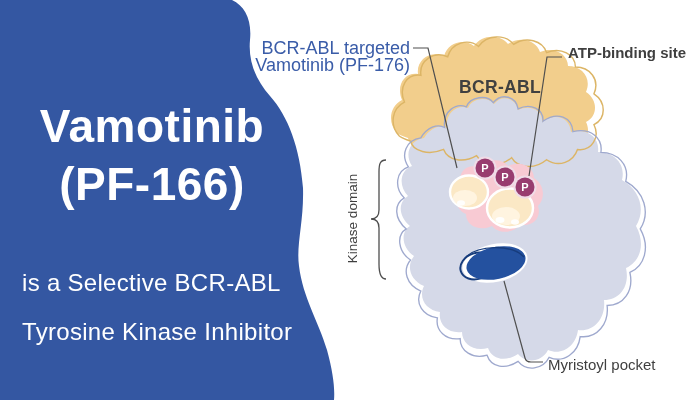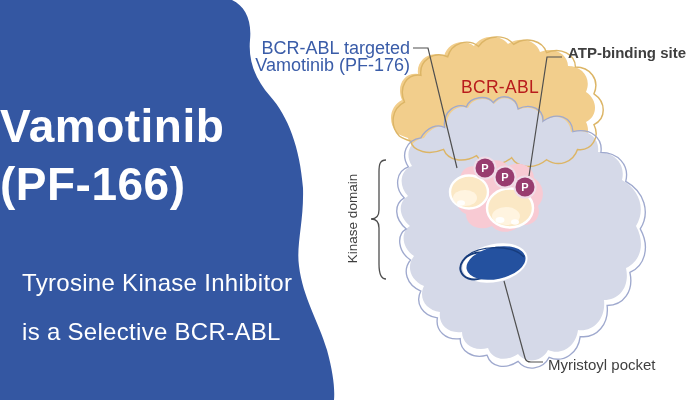--- a/index.html
+++ b/index.html
@@ -4,25 +4,25 @@
 <style>
   html,body{margin:0;padding:0;background:#fff;}
   .stage{position:relative;width:700px;height:400px;background:#fff;overflow:hidden;
          font-family:"Liberation Sans", sans-serif;}
   .stage svg{position:absolute;left:0;top:0;}
   .lbl{position:absolute;color:#3F3F3F;}
   .lbl-targeted{left:250px;top:40px;width:160px;text-align:right;font-size:18px;
                 line-height:17px;color:#3A5CA8;font-weight:500;}
   .lbl-atp{left:568px;top:44px;font-size:15px;font-weight:bold;}
   .lbl-protein{left:452px;top:77px;width:96px;text-align:center;font-size:17.5px;
-               font-weight:400;letter-spacing:.3px;color:#b91c1c;}
+               font-weight:700;letter-spacing:.3px;color:#404040;}
   .lbl-kinase{left:291px;top:211px;width:122px;text-align:center;font-size:13.5px;
               transform:rotate(-90deg);}
   .lbl-myristoyl{left:548px;top:356px;font-size:15px;text-align:center;}
-  .panel-title{position:absolute;left:0;top:97px;width:304px;
+  .panel-title{position:absolute;left:0;top:97px;width:304px;text-align:center;
                color:#fff;font-size:46px;line-height:58px;font-weight:bold;letter-spacing:.5px;}
   .panel-sub{position:absolute;left:22px;top:258px;color:#fff;font-size:24px;
              line-height:49px;font-weight:400;letter-spacing:.3px;}
 </style>
 </head>
 <body>
 
 <div class="stage">
 
   <svg width="700" height="400" viewBox="0 0 700 400">
@@ -120,22 +120,22 @@
 
     <path d="M386,160 C380,160 379,164 379,172 L379,210 C379,216 377,219 371,219
              C377,219 379,222 379,228 L379,264 C379,270 380,279 386,279" fill="none" stroke="#4F4F4F" stroke-width="1.3"></path>
   </svg>
 
   <div class="panel-title">
     <div>Vamotinib</div>
     <div>(PF-166)</div>
   </div>
   <div class="panel-sub">
+    <div>is a Selective BCR-ABL</div>
     <div>Tyrosine Kinase Inhibitor</div>
-    <div>is a Selective BCR-ABL</div>
   </div>
 
   <div class="lbl lbl-targeted">
     <div>BCR-ABL targeted</div>
     <div>Vamotinib (PF-176)</div>
   </div>
   <div class="lbl lbl-atp">ATP-binding site</div>
   <div class="lbl lbl-protein">BCR-ABL</div>
   <div class="lbl lbl-kinase">Kinase domain</div>
   <div class="lbl lbl-myristoyl">Myristoyl pocket</div>

